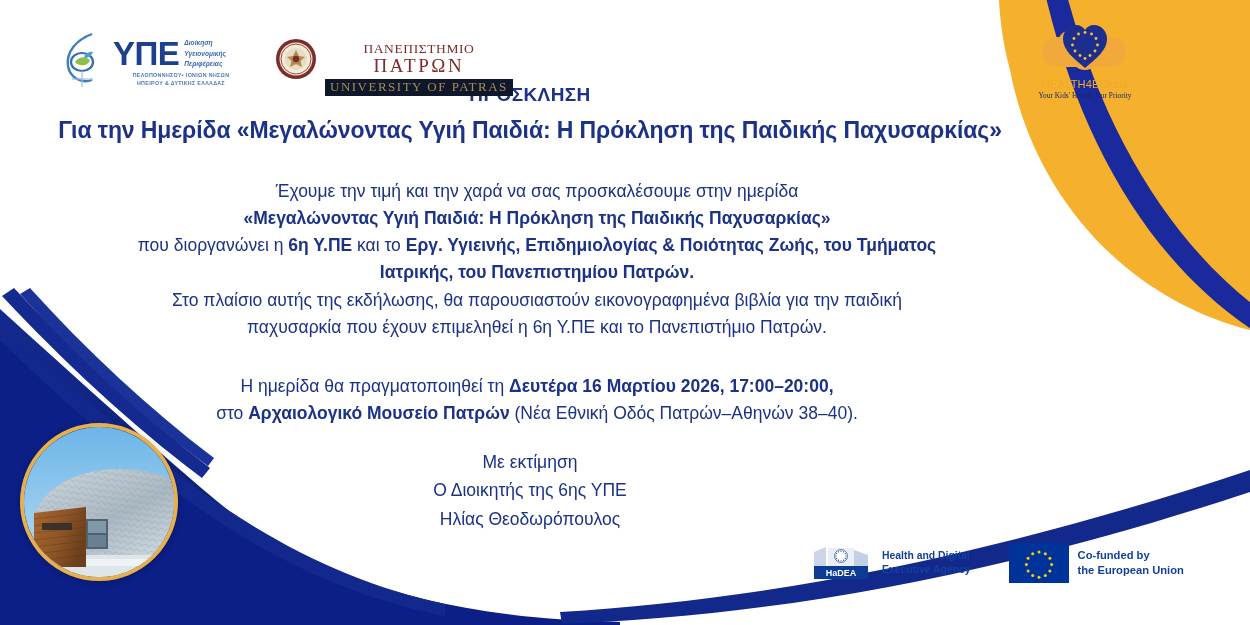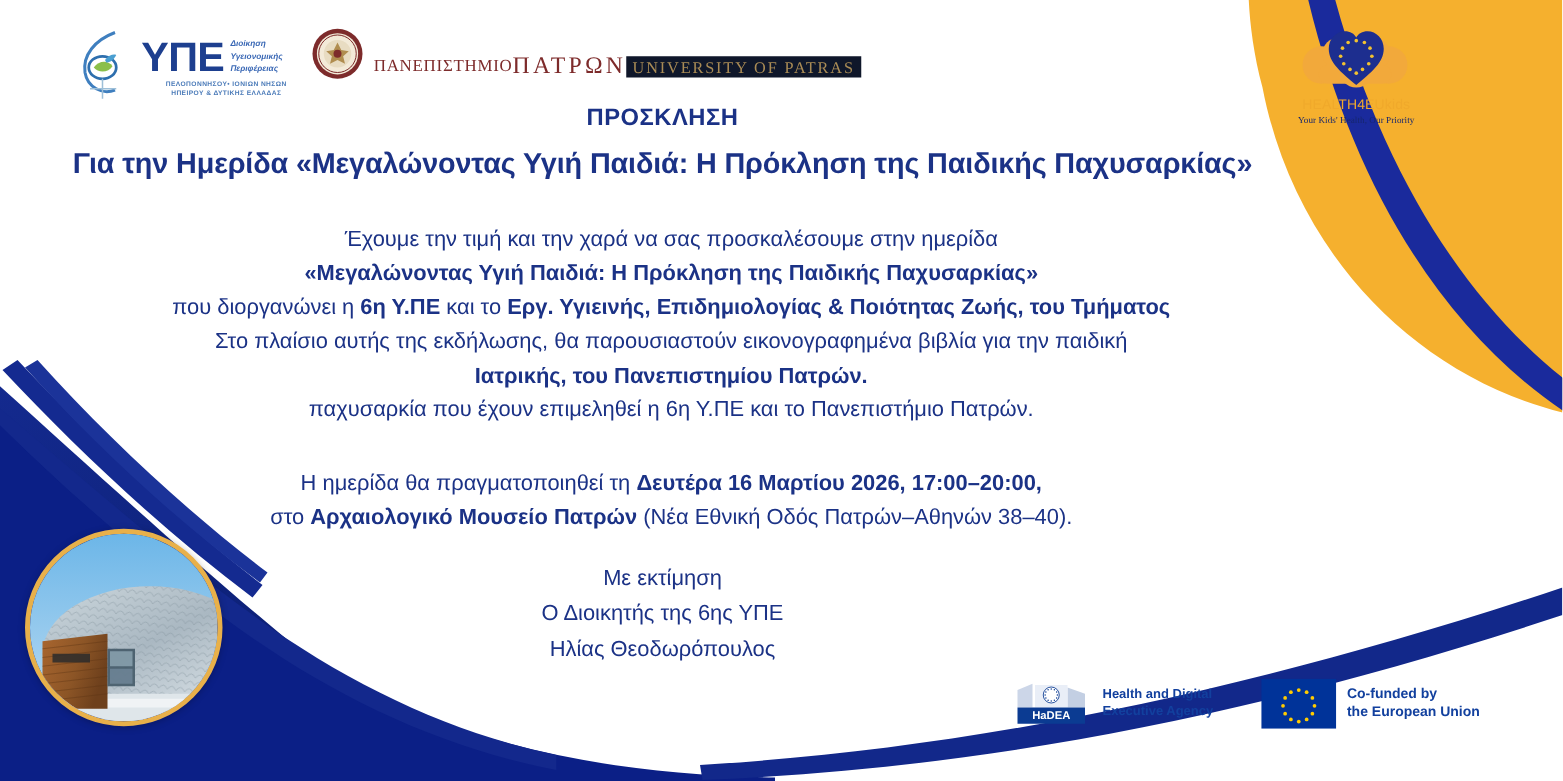--- a/index.html
+++ b/index.html
@@ -20,21 +20,21 @@
   
   .deco-svg {
     position:absolute; inset:0;
     width:1250px; height:625px;
     pointer-events:none;
   }
 
   
   .logo-row-top {
     position:absolute; left:62px; top:22px;
-    display:flex; align-items:flex-start; 
+    display:flex; align-items:center; gap:26px;
     z-index:6;
   }
   .ype-logo { display:flex; align-items:flex-end; gap:5px; }
   .ype-mark { width:46px; height:58px; }
   .ype-type { display:flex; flex-direction:column; }
   .ype-main-row { display:flex; align-items:center; gap:5px; }
   .ype-big {
     font-family:"Liberation Sans", sans-serif;
     font-weight:700; font-size:33px; letter-spacing:-0.5px;
     color:#1d3f8f; line-height:0.95;
@@ -47,21 +47,21 @@
   }
   .ype-region {
     font-family:"Liberation Sans", sans-serif;
     font-size:5.3px; color:#4a7ab8; letter-spacing:0.35px;
     line-height:1.45; margin-top:3px; font-weight:700;
     text-align:center; width:136px;
   }
 
   .up-logo { display:flex; align-items:center; gap:8px; }
   .up-seal { width:42px; height:42px; }
-  .up-type { display:flex; flex-direction:row; align-items:center;margin-top:20px; }
+  .up-type { display:flex; flex-direction:column; align-items:center;margin-top:20px; }
   .up-l1 {
     font-family:"Liberation Serif", serif;
     font-size:13.5px; color:#7d2b2b; letter-spacing:0.6px; line-height:1.05;
   }
   .up-l2 {
     font-family:"Liberation Serif", serif;
     font-size:19px; color:#7d2b2b; letter-spacing:2.6px; line-height:1.1;
   }
   .up-l3 {
     font-family:"Liberation Serif", serif;
@@ -270,22 +270,22 @@
 
     <div class="hd">
       <div class="t-kicker">ΠΡΟΣΚΛΗΣΗ</div>
       <div class="t-title">Για την Ημερίδα «Μεγαλώνοντας Υγιή Παιδιά: Η Πρόκληση της Παιδικής Παχυσαρκίας»</div>
     </div>
 
     <div class="body-block">
       <div class="p">Έχουμε την τιμή και την χαρά να σας προσκαλέσουμε στην ημερίδα</div>
       <div class="p bold-line">«Μεγαλώνοντας Υγιή Παιδιά: Η Πρόκληση της Παιδικής Παχυσαρκίας»</div>
       <div class="p"><span>που διοργανώνει η </span><b>6η Υ.ΠΕ</b><span> και το </span><b>Εργ. Υγιεινής, Επιδημιολογίας &amp; Ποιότητας Ζωής, του Τμήματος</b></div>
+      <div class="p bold-line">Ιατρικής, του Πανεπιστημίου Πατρών.</div>
       <div class="p">Στο πλαίσιο αυτής της εκδήλωσης, θα παρουσιαστούν εικονογραφημένα βιβλία για την παιδική</div>
-      <div class="p bold-line">Ιατρικής, του Πανεπιστημίου Πατρών.</div>
       <div class="p">παχυσαρκία που έχουν επιμεληθεί η 6η Υ.ΠΕ και το Πανεπιστήμιο Πατρών.</div>
 
       <div class="gap-lg"></div>
 
       <div class="p"><span>Η ημερίδα θα πραγματοποιηθεί τη </span><b>Δευτέρα 16 Μαρτίου 2026, 17:00–20:00,</b></div>
       <div class="p"><span>στο </span><b>Αρχαιολογικό Μουσείο Πατρών</b><span> (Νέα Εθνική Οδός Πατρών–Αθηνών 38–40).</span></div>
     </div>
 
     <div class="sign-block">
       <div class="sign">Με εκτίμηση</div>

